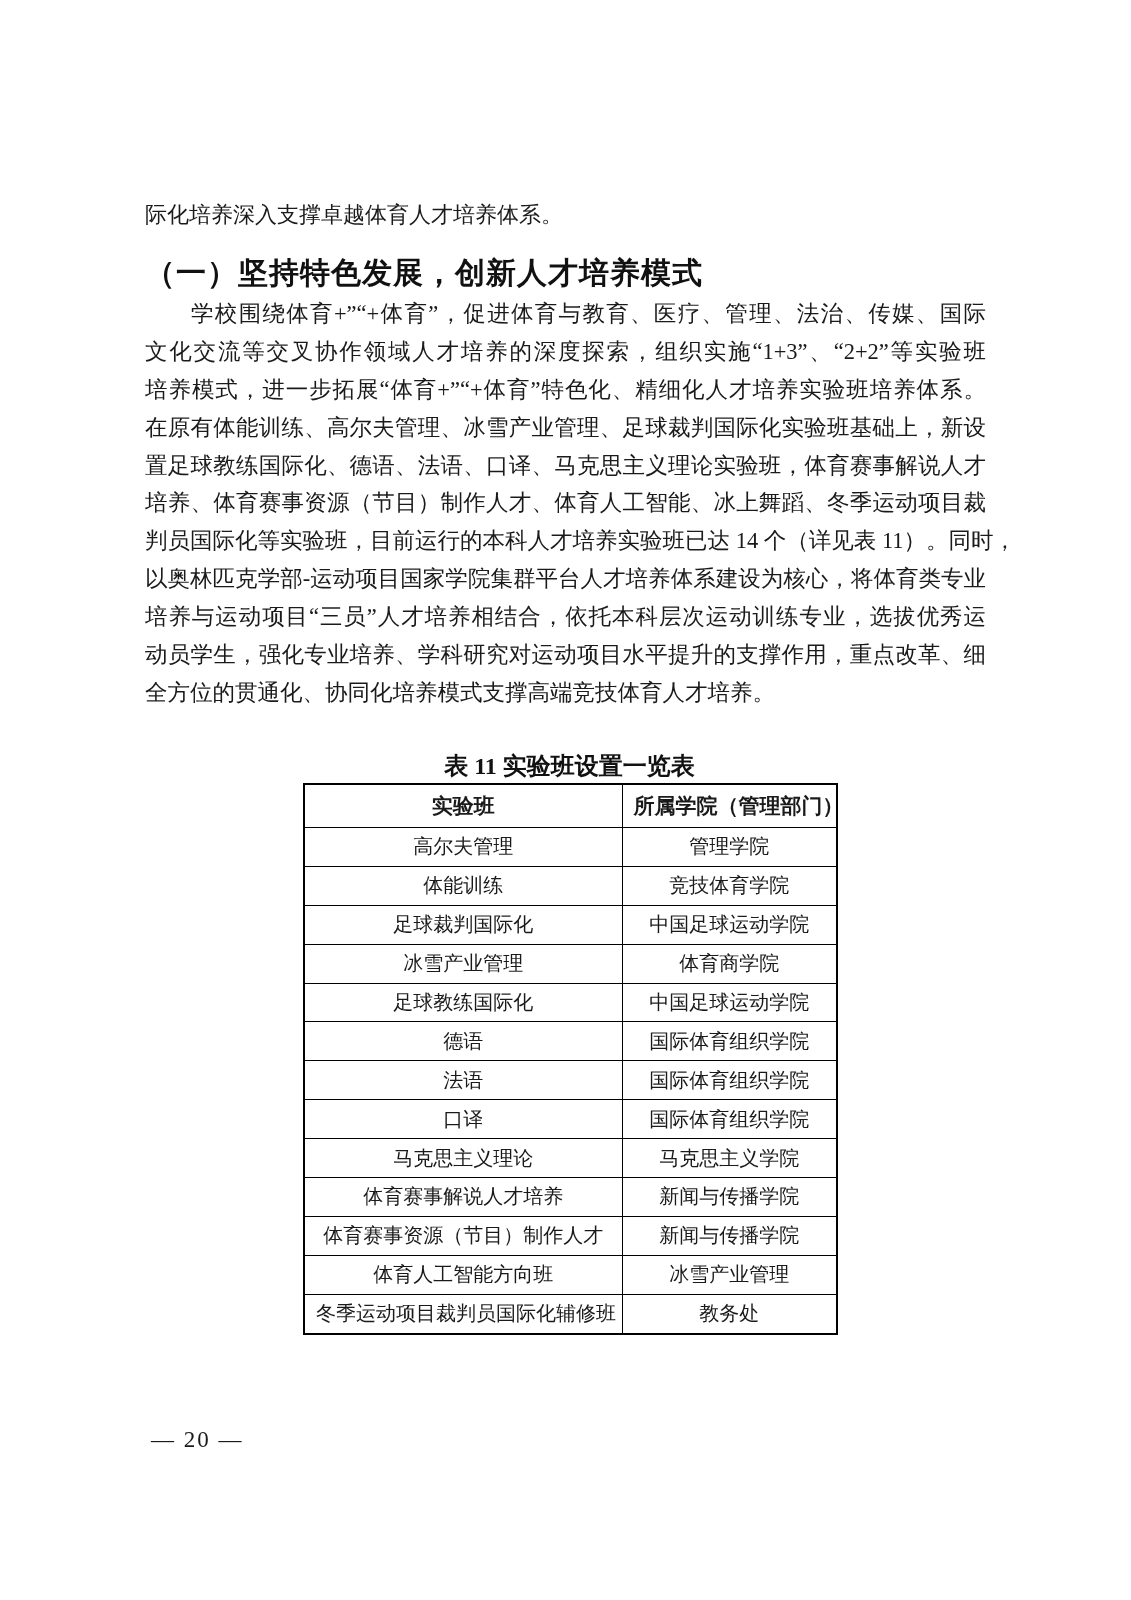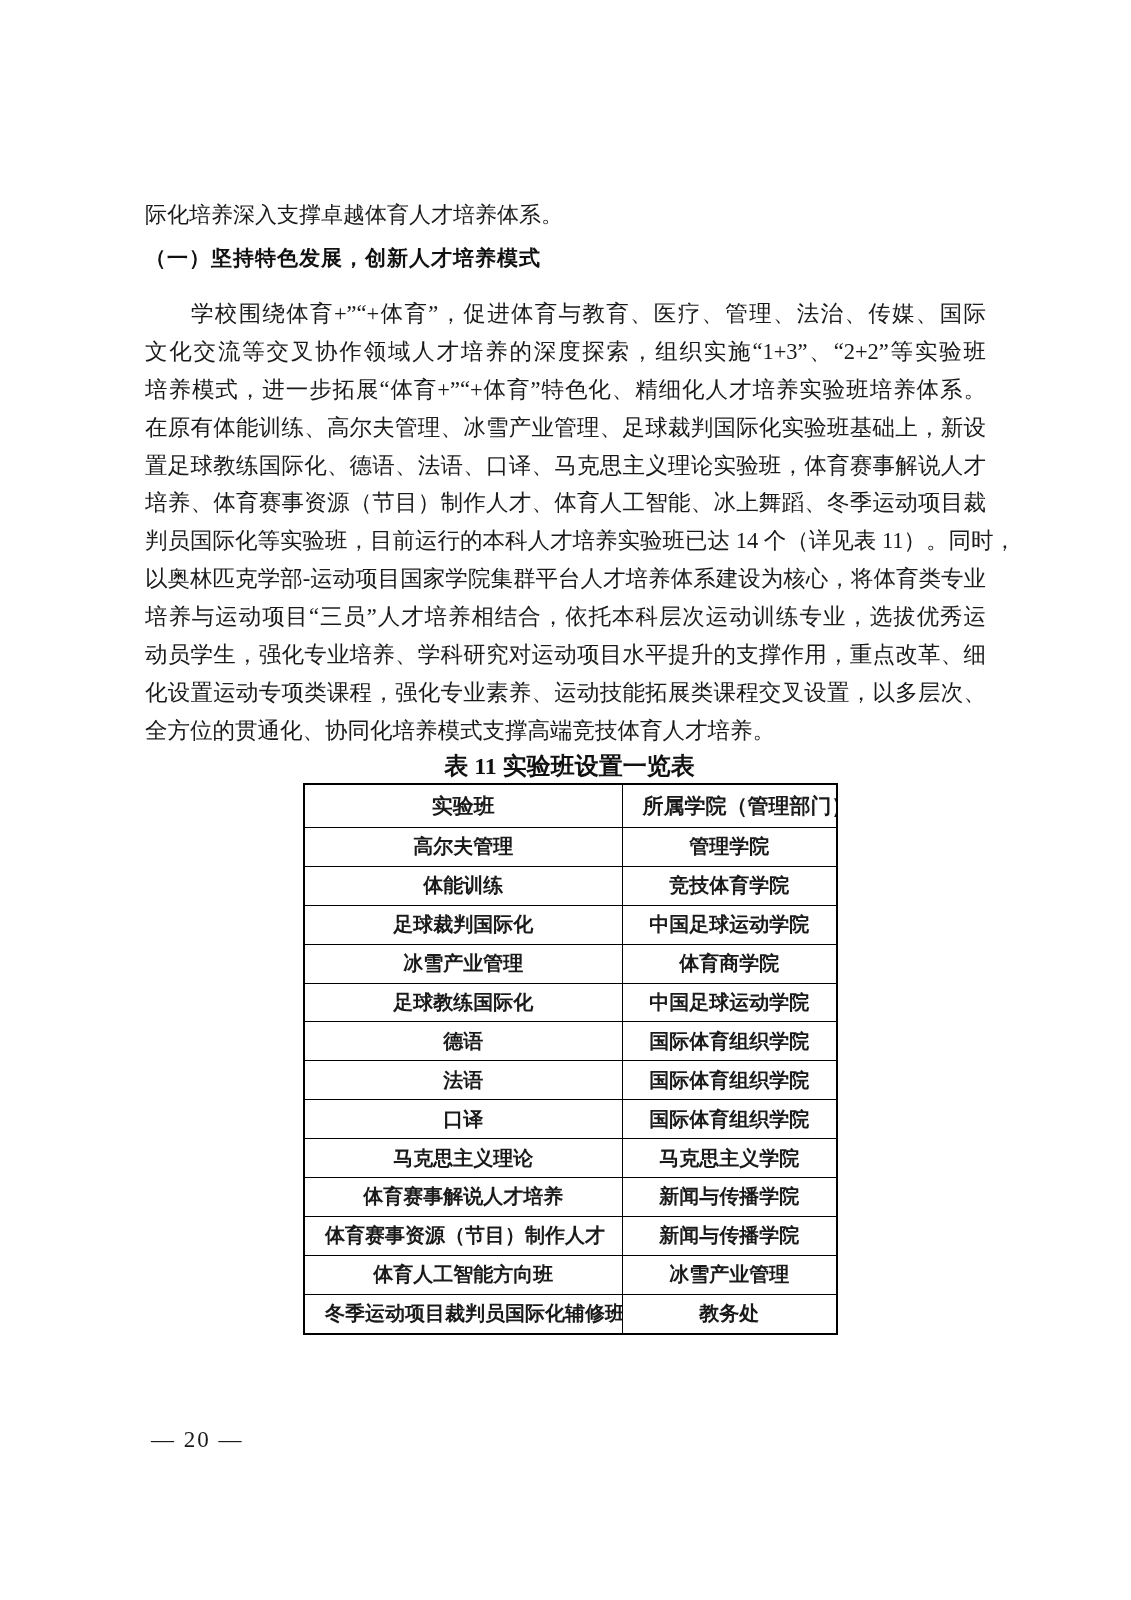--- a/index.html
+++ b/index.html
@@ -21,25 +21,25 @@
     left: 145px;
     top: 201px;
     width: 841px;
     font-size: 22px;
     line-height: 28px;
     color: #1a1a1a;
   }
   .heading {
     position: absolute;
     left: 145px;
-    top: 240px;
+    top: 255px;
     width: 900px;
     margin: 0;
     font-family: "Liberation Sans", "DejaVu Sans", sans-serif;
-    font-size: 21px;
+    font-size: 30px;
     font-weight: bold;
     line-height: 36px;
     color: #111111;
     letter-spacing: 1px;
   }
   .paragraph {
     position: absolute;
     left: 145px;
     top: 295px;
     width: 841px;
@@ -74,33 +74,33 @@
     table-layout: fixed;
     font-size: 20px;
     color: #1a1a1a;
   }
   table.exp-table col.c1 { width: 318px; }
   table.exp-table col.c2 { width: 215px; }
   table.exp-table th, table.exp-table td {
     border: 1px solid #000000;
     text-align: center;
     vertical-align: middle;
-    padding: 0 20px;
+    padding: 0 11px;
     overflow: hidden;
     white-space: nowrap;
   }
   table.exp-table { border: 2px solid #000000; }
   table.exp-table th {
     height: 42px;
     font-weight: bold;
     font-size: 21px;
   }
   table.exp-table td {
     height: 37.9px;
-    font-weight: bold;
+    font-weight: normal;
   }
   .page-footer {
     position: absolute;
     left: 151px;
     top: 1427px;
     font-size: 23px;
     color: #1a1a1a;
     letter-spacing: 2px;
   }
 </style>
@@ -117,21 +117,20 @@
       <div class="pline indent">学校围绕体育+”“+体育”，促进体育与教育、医疗、管理、法治、传媒、国际</div>
       <div class="pline">文化交流等交叉协作领域人才培养的深度探索，组织实施“1+3”、“2+2”等实验班</div>
       <div class="pline">培养模式，进一步拓展“体育+”“+体育”特色化、精细化人才培养实验班培养体系。</div>
       <div class="pline">在原有体能训练、高尔夫管理、冰雪产业管理、足球裁判国际化实验班基础上，新设</div>
       <div class="pline">置足球教练国际化、德语、法语、口译、马克思主义理论实验班，体育赛事解说人才</div>
       <div class="pline">培养、体育赛事资源（节目）制作人才、体育人工智能、冰上舞蹈、冬季运动项目裁</div>
       <div class="pline">判员国际化等实验班，目前运行的本科人才培养实验班已达 14 个（详见表 11）。同时，</div>
       <div class="pline">以奥林匹克学部-运动项目国家学院集群平台人才培养体系建设为核心，将体育类专业</div>
       <div class="pline">培养与运动项目“三员”人才培养相结合，依托本科层次运动训练专业，选拔优秀运</div>
       <div class="pline">动员学生，强化专业培养、学科研究对运动项目水平提升的支撑作用，重点改革、细</div>
-      <div class="pline">化设置运动专项类课程，强化专业素养、运动技能拓展类课程交叉设置，以多层次、</div>
       <div class="pline last">全方位的贯通化、协同化培养模式支撑高端竞技体育人才培养。</div>
     </div>
 
   <div class="table-caption">表 11  实验班设置一览表</div>
 
   <table class="exp-table">
     <colgroup>
         <col class="c1">
         <col class="c2">
       </colgroup>

